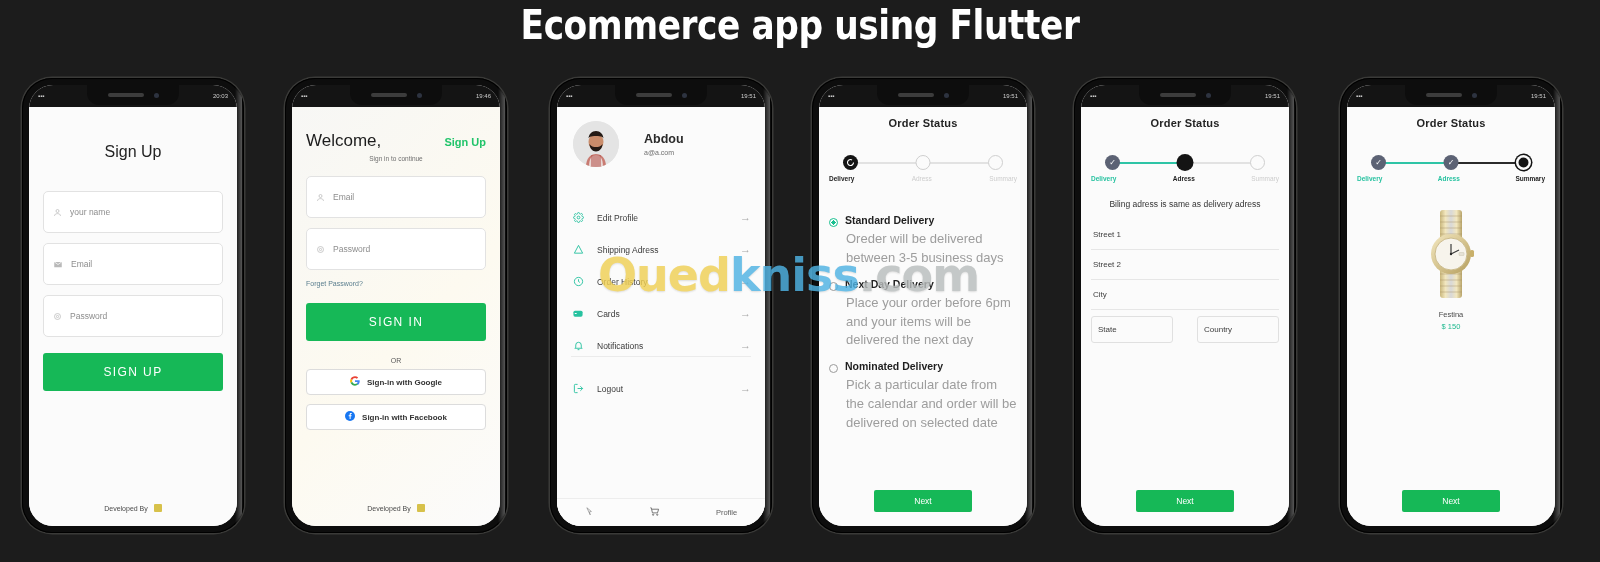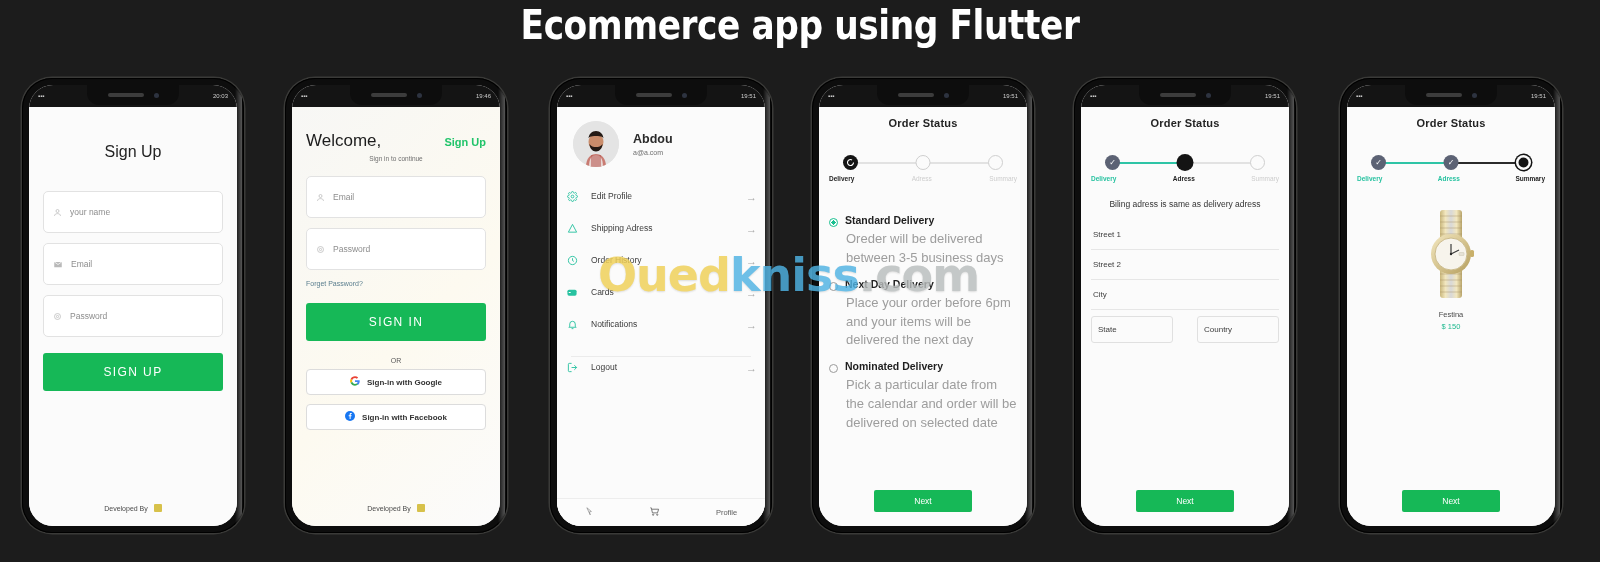--- a/index.html
+++ b/index.html
@@ -88,28 +88,28 @@
 
   
   .welcome-row { display: flex; align-items: baseline; justify-content: space-between; padding: 24px 14px 0 14px;}
   .welcome-row .hi { font-size: 17px; color: #1c1c1c; }
   .welcome-row .su { font-size: 11px; color: #21c46a; font-weight: bold;}
   .sub-center { text-align: center; font-size: 6.5px; color: #6f6f6f; margin: 4px 0 14px 0;}
   .forget { margin: 1px 14px 10px 14px; font-size: 7px; color: #5a7e8e; }
   .or { text-align: center; font-size: 7px; color: #5a5a5a; margin: 4px 0 5px 0;}
 
   
-  .prof-head { display:flex; align-items:center; gap: 14px; padding: 14px 4px 0 16px;}
+  .prof-head { display:flex; align-items:center; gap: 25px; padding: 14px 4px 0 16px;}
   .avatar { width: 46px; height: 46px; border-radius: 50%; background:#e3e3e3; overflow:hidden; position:relative; flex:none;}
   .prof-name { font-size: 12.5px; font-weight: bold; color: #2a2a2a; }
   .prof-mail { font-size: 7px; color: #6e6e6e; margin-top: 3px; }
   .menu { margin-top: 24px; }
   .menu-item {
-    display: flex; align-items: flex-start; gap: 12px;
-    padding: 0 8px; height: 32px; font-size: 8.5px; color: #3b3b3b;
+    display: flex; align-items: flex-end; gap: 12px;
+    padding: 0 14px; height: 32px; font-size: 8.5px; color: #3b3b3b;
   }
   .menu-item .mi-ic { width: 14px; color: #27c2a0; display: flex; align-items: center; justify-content: center; flex:none;}
   .menu-item .mi-label { flex: 1; }
   .menu-item .mi-arrow { color: #a6a6a6; font-size: 11px; }
   .menu-sep { height: 1px; background: #ebebeb; margin: 5px 14px; }
   .bottom-nav {
     position: absolute; bottom: 0; left: 0; width: 100%; height: 28px;
     border-top: 1px solid #ededed; background: #fcfcfc;
     display: flex; align-items: center; justify-content: space-around;
     font-size: 7.5px; color: #5d5d5d;

